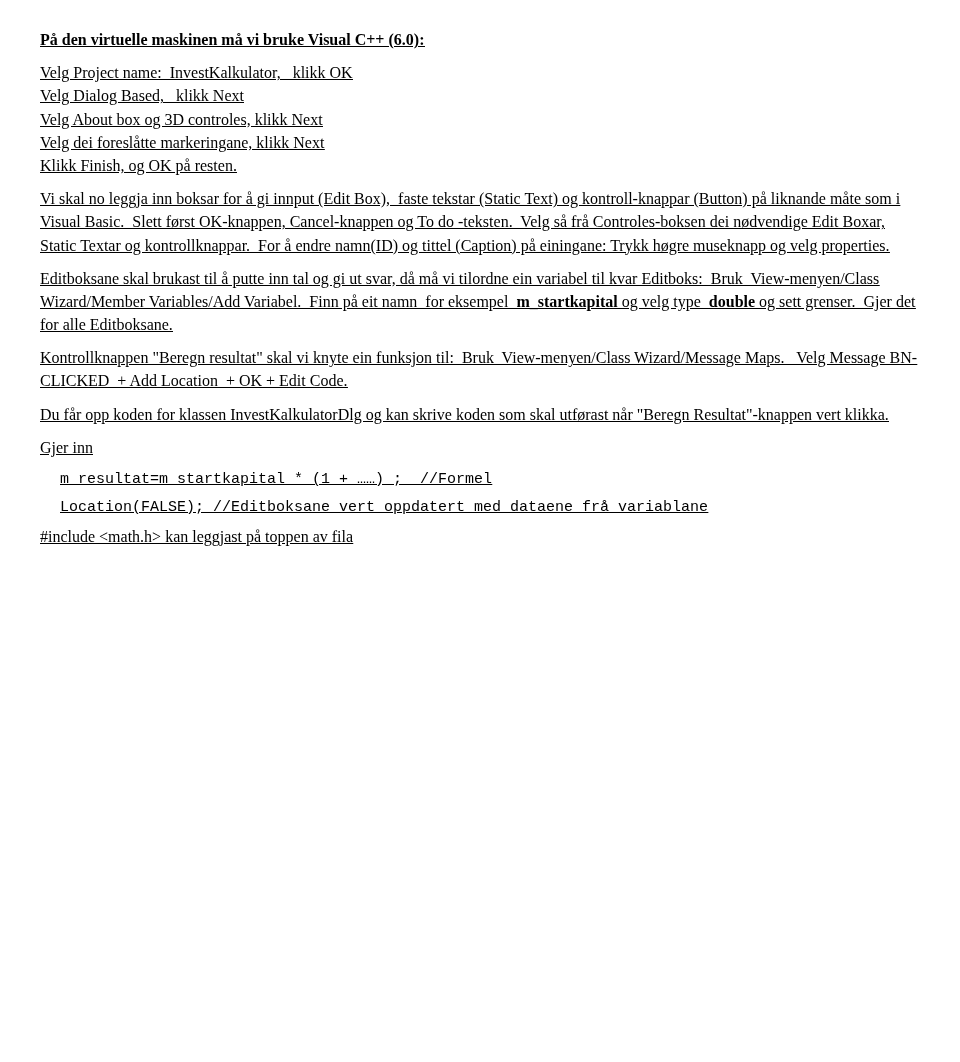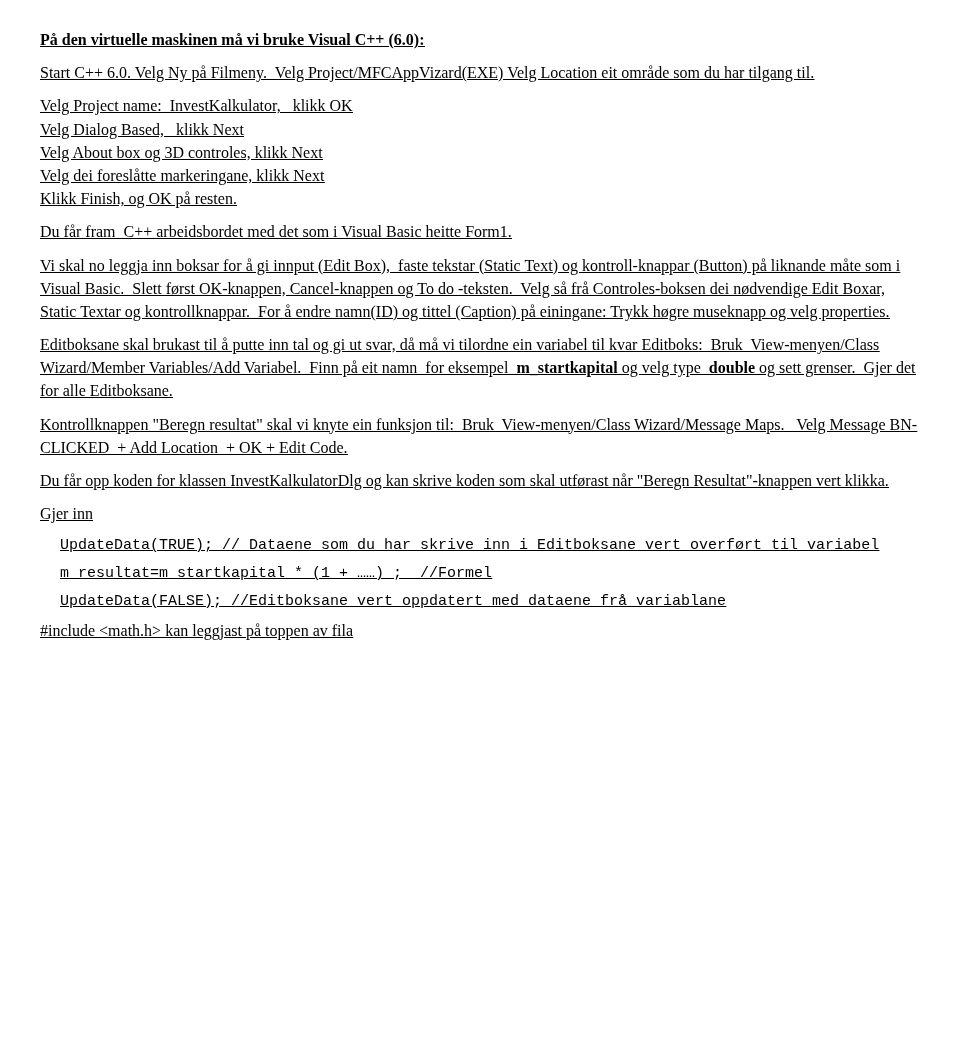--- a/index.html
+++ b/index.html
@@ -39,36 +39,29 @@
 </head>
 <body>
 
 <div class="page-content">
 
   <p>
     <strong><span>På den virtuelle maskinen må vi bruke Visual C++ (6.0):</span></strong>
   </p>
 
 
-  <p>
-    Start C++ 6.0. Velg Ny på Filmeny.&nbsp; Velg Project/MFCAppVizard(EXE)
-    Velg Location eit område som du har tilgang til.
-  </p>
 
   <p>
     Velg Project name:&nbsp; InvestKalkulator,&nbsp;&nbsp; klikk OK<br>
     Velg Dialog Based,&nbsp;&nbsp; klikk Next<br>
     Velg About box og 3D controles, klikk Next<br>
     Velg dei foreslåtte markeringane, klikk Next<br>
     Klikk Finish, og OK på resten.
   </p>
 
-  <p>
-    Du får fram&nbsp; C++ arbeidsbordet med det som i Visual Basic heitte Form1.
-  </p>
 
 
   <p>
     Vi skal no leggja inn boksar for å gi innput (Edit Box),&nbsp; faste tekstar (Static Text) og kontroll-knappar (Button) på liknande måte som i Visual Basic.&nbsp; Slett først OK-knappen, Cancel-knappen og To do -teksten.&nbsp; Velg så frå Controles-boksen dei nødvendige Edit Boxar, Static Textar og kontrollknappar.&nbsp; For å endre namn(ID) og tittel (Caption) på einingane: Trykk høgre museknapp og velg properties.
   </p>
 
   <p>
     Editboksane skal brukast til å putte inn tal og gi ut svar, då må vi tilordne ein variabel til kvar
     Editboks:&nbsp; Bruk&nbsp; View-menyen/Class Wizard/Member Variables/Add Variabel.&nbsp; Finn på eit
     namn&nbsp; for eksempel&nbsp; <strong><span>m_startkapital</span></strong> og velg type&nbsp; <strong><span>double</span></strong> og sett grenser.&nbsp; Gjer det for alle Editboksane.
@@ -78,27 +71,24 @@
     Kontrollknappen "Beregn resultat" skal vi knyte ein funksjon til:&nbsp; Bruk&nbsp; View-menyen/Class
     Wizard/Message Maps.&nbsp;&nbsp; Velg Message BN-CLICKED&nbsp; + <span>Add Location</span>&nbsp; + OK + Edit Code.
   </p>
 
   <p>
     Du får opp koden for klassen InvestKalkulatorDlg og kan skrive koden som skal utførast når "Beregn Resultat"-knappen vert klikka.
   </p>
 
   <p>Gjer inn</p>
   <p class="indent-block code-inline">
-    UpdateData(TRUE); // Dataene som du har skrive inn i Editboksane vert overført til variabel
-  </p>
-  <p class="indent-block code-inline">
     m_resultat=m_startkapital * (1 + ……) ;&nbsp; //Formel
   </p>
   <p class="indent-block code-inline">
-    UpdateData(FALSE); //Editboksane vert oppdatert med dataene frå variablane
+    Location(FALSE); //Editboksane vert oppdatert med dataene frå variablane
   </p>
 
   <p class="section-gap">
     #include &lt;math.h&gt; kan leggjast på toppen av fila
   </p>
 
 
 </div>
 
 </body></html>

